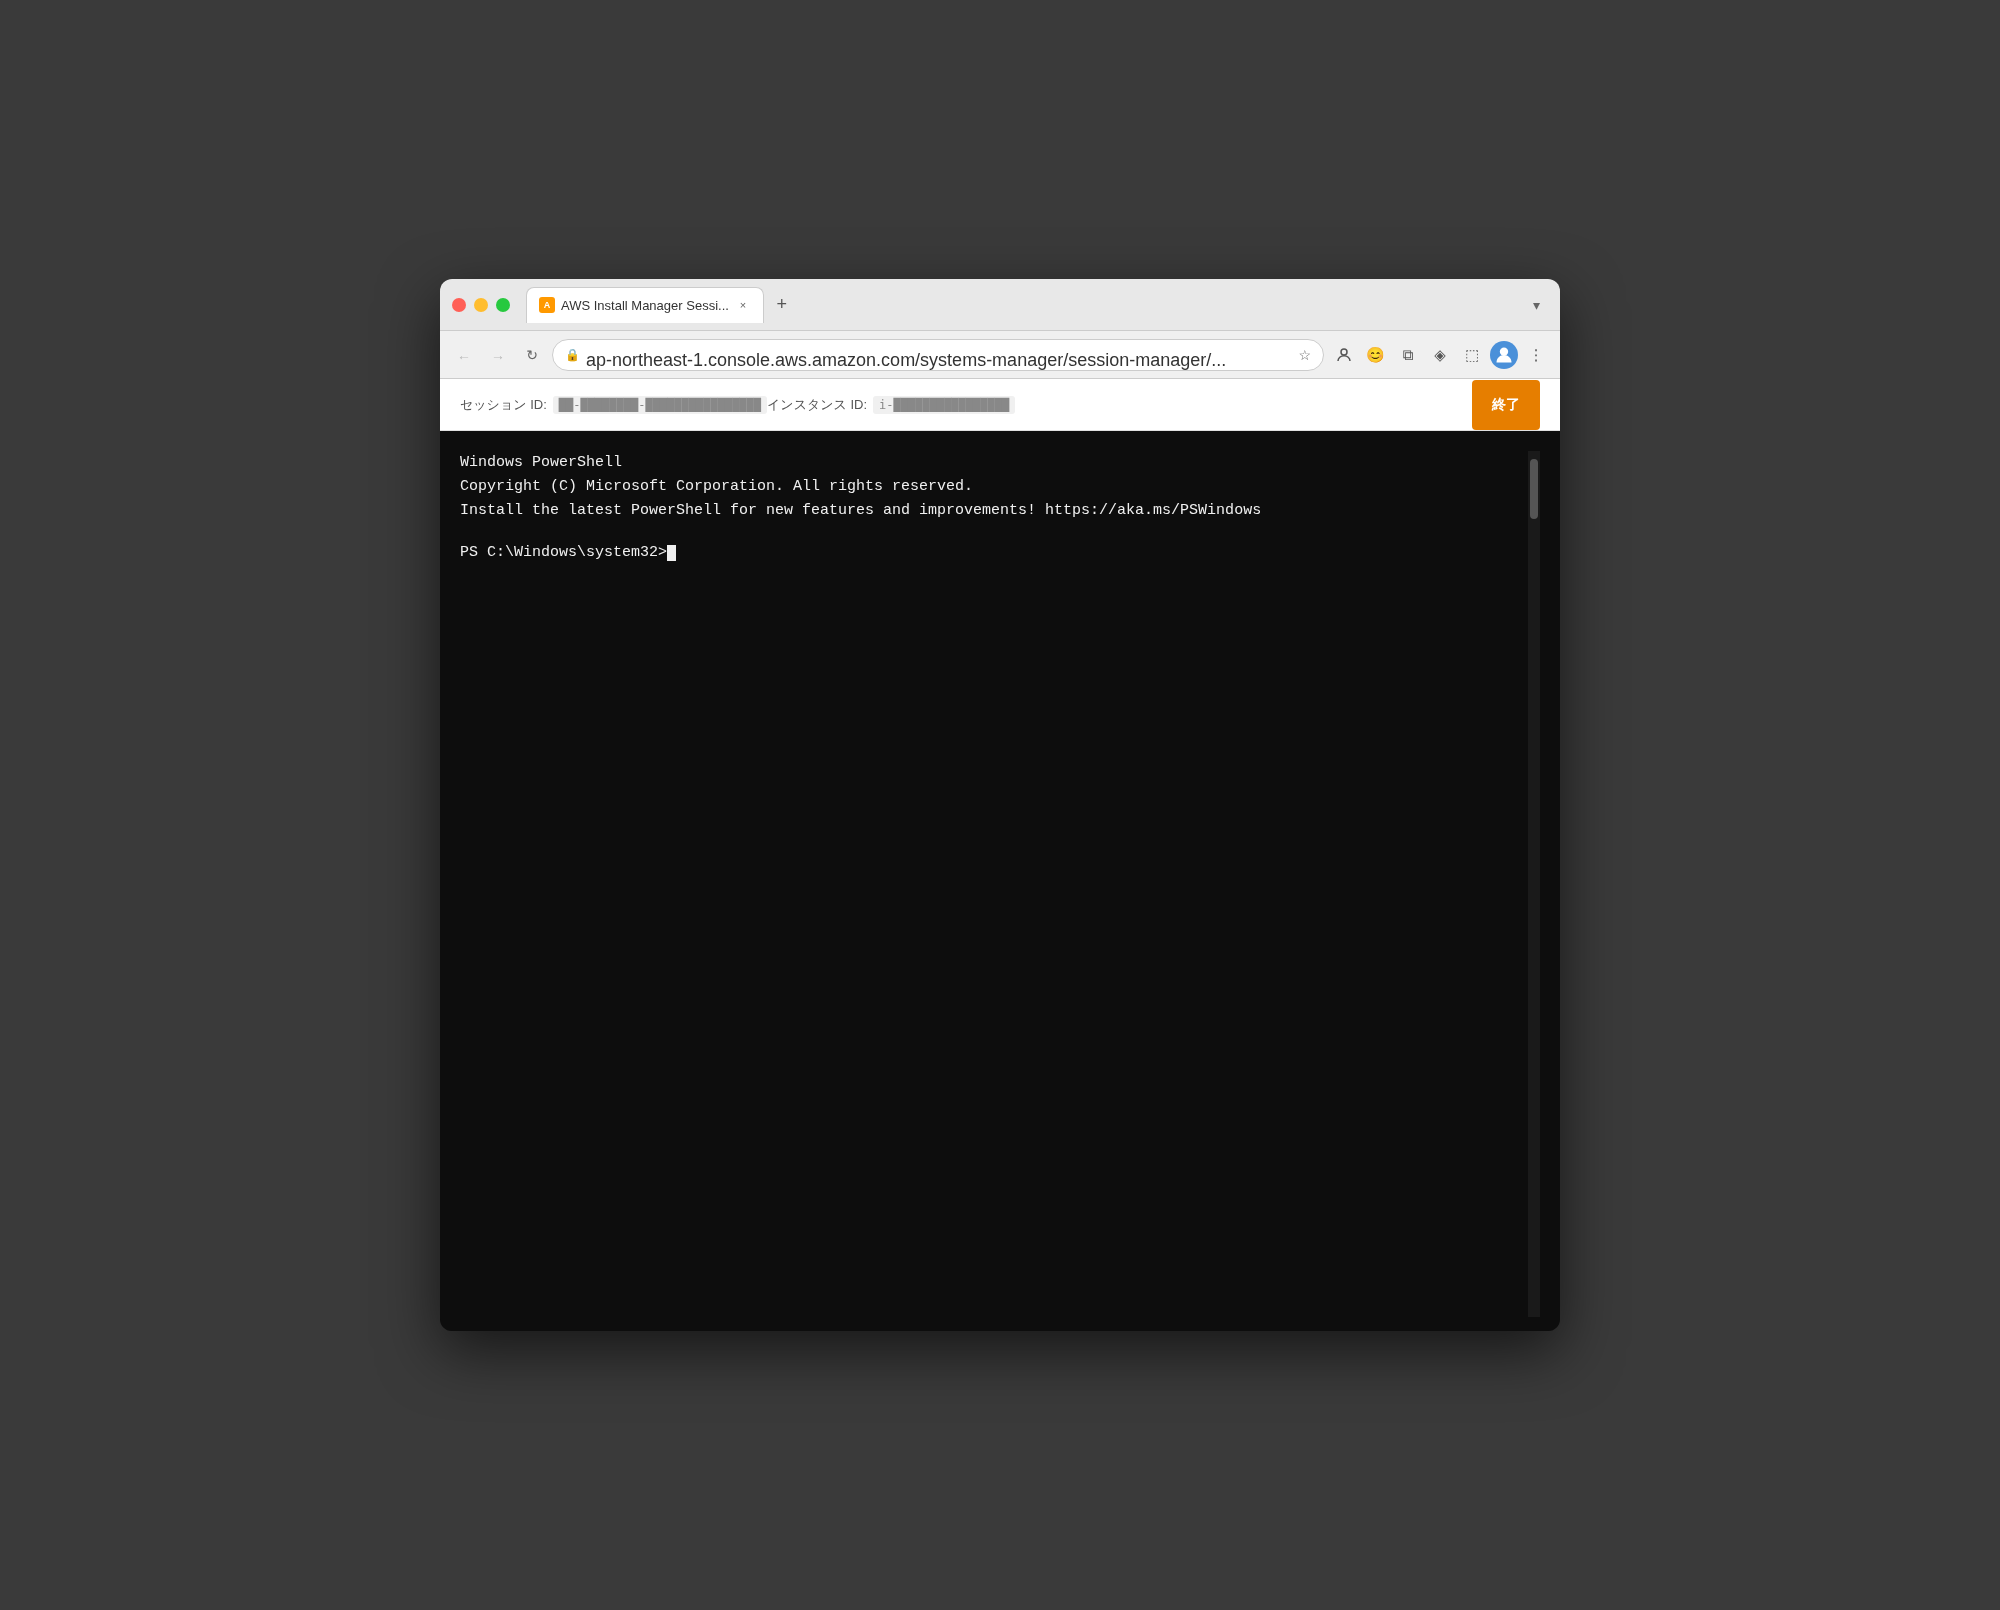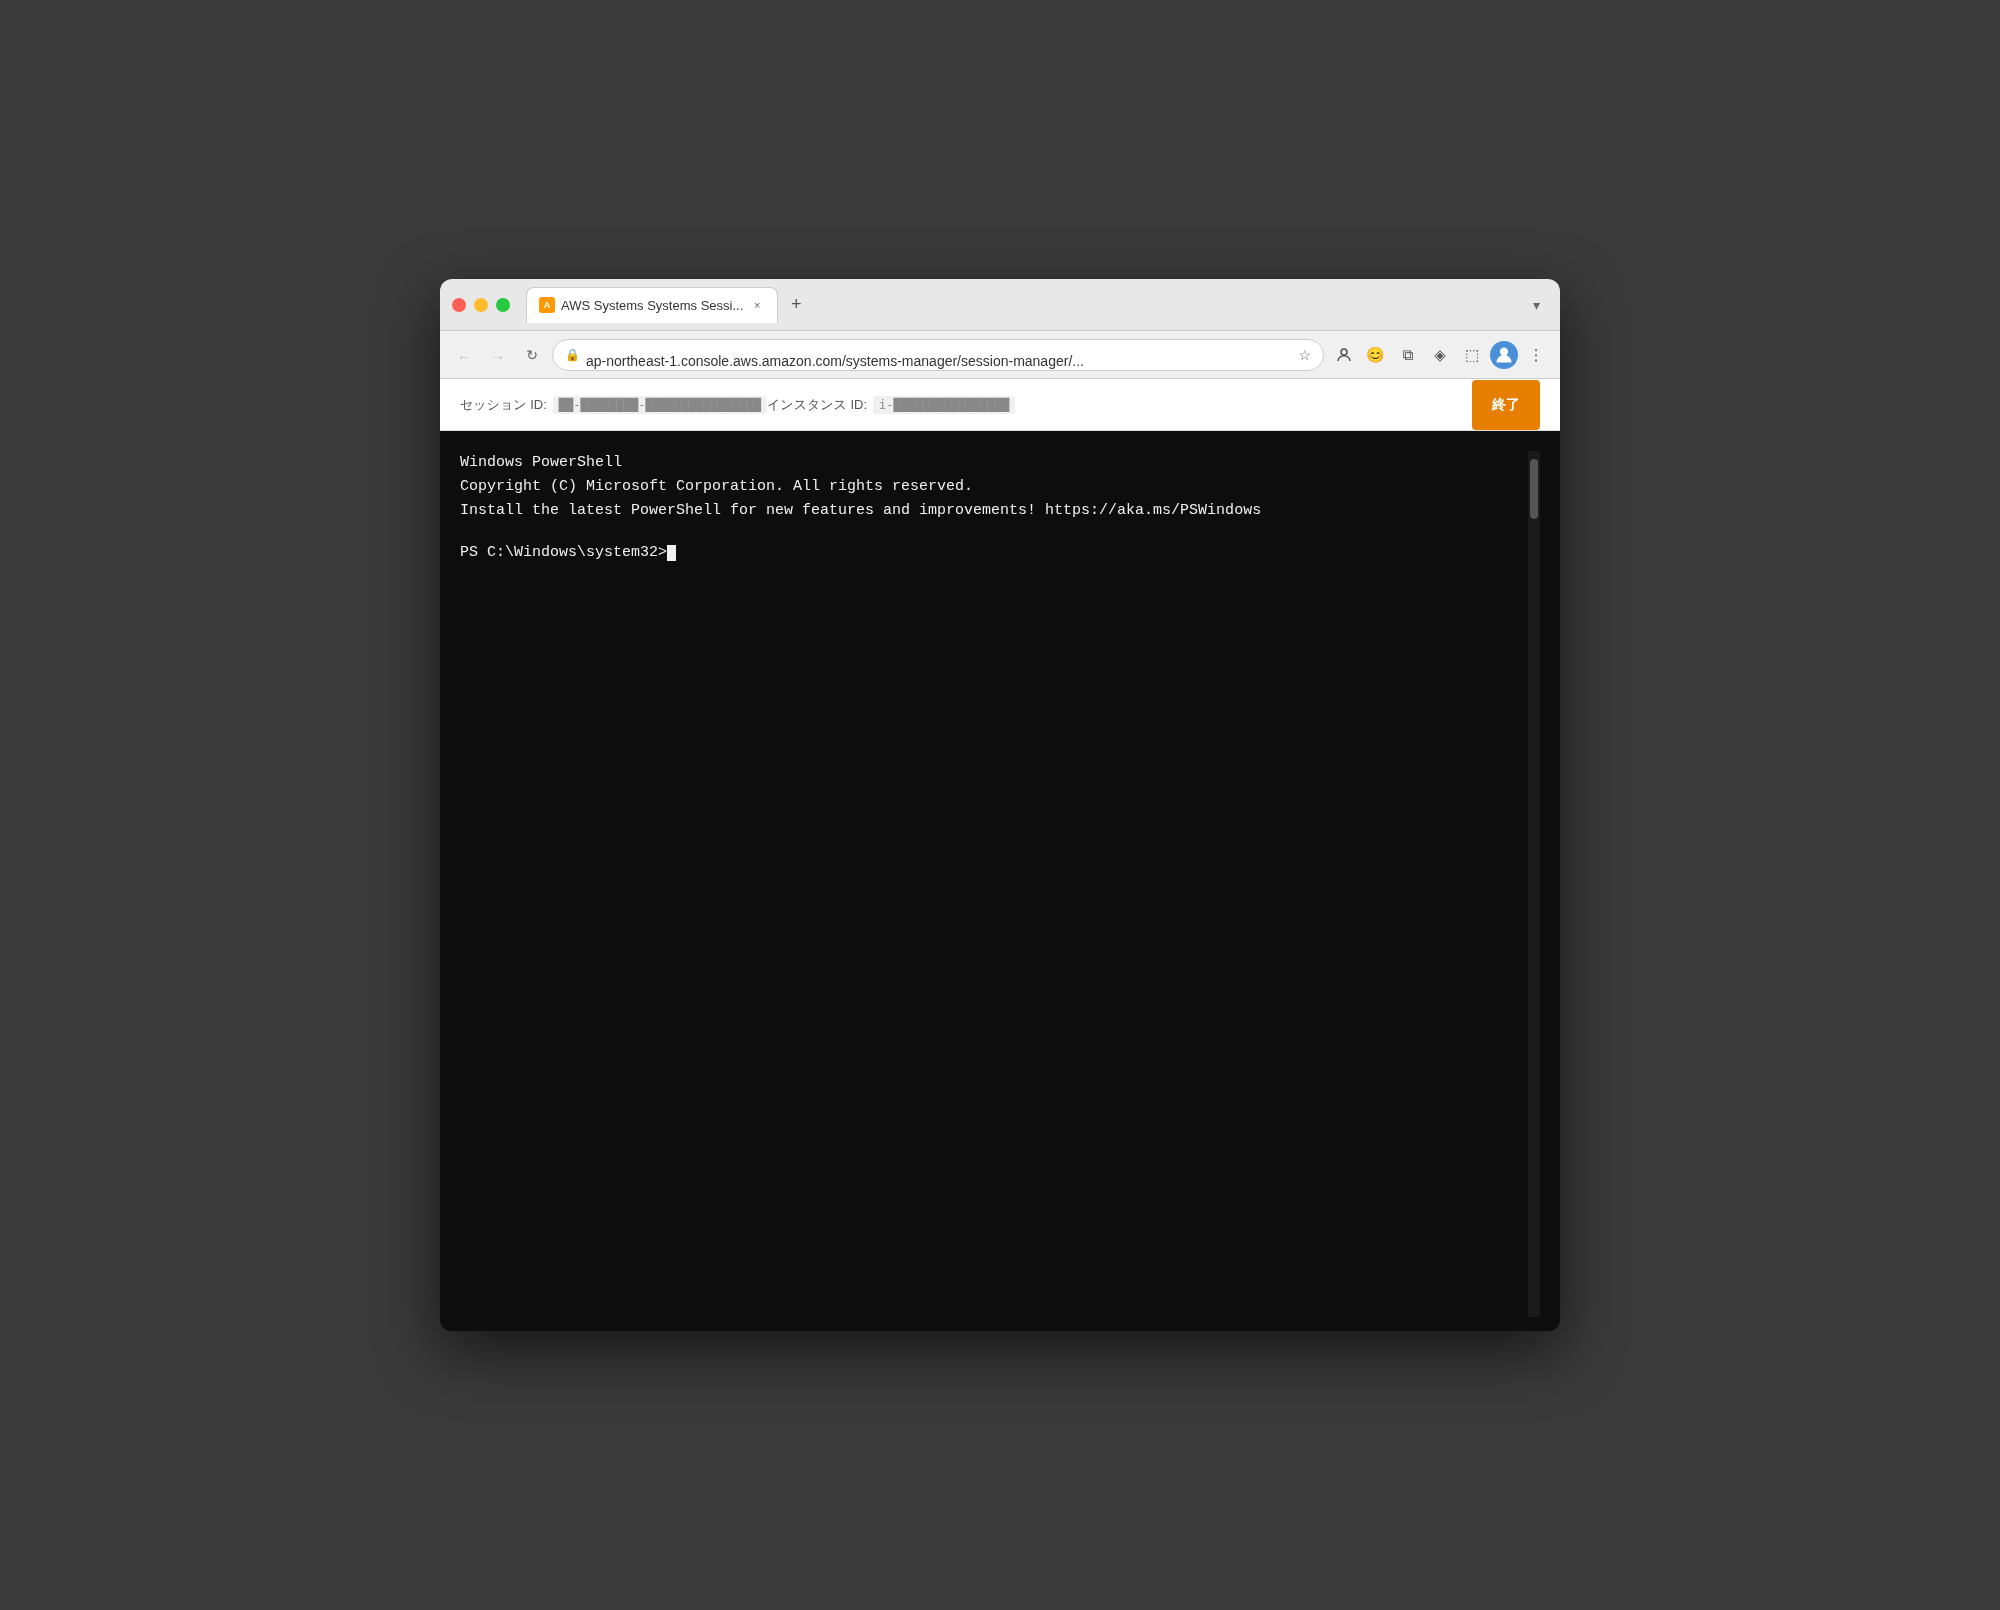--- a/index.html
+++ b/index.html
@@ -156,21 +156,21 @@
       gap: 6px;
     }
 
     .url-lock {
       font-size: 12px;
       color: #555;
     }
 
     .url-text {
       flex: 1;
-      font-size: 14px;
+      font-size: 18px;
       color: #333;
       overflow: hidden;
       text-overflow: ellipsis;
       white-space: nowrap;
       margin-top: 12px;
     }
 
     .url-star {
       font-size: 14px;
       color: #666;
@@ -318,21 +318,21 @@
   <div class="titlebar">
     <div class="traffic-lights">
       <div class="traffic-light tl-close"></div>
       <div class="traffic-light tl-minimize"></div>
       <div class="traffic-light tl-maximize"></div>
     </div>
 
     <div class="tab-bar">
       <div class="tab">
         <div class="tab-favicon">A</div>
-        <span>AWS Systems Systems Sessi...</span>
+        <span>AWS Install Manager Sessi...</span>
         <div class="tab-close">×</div>
       </div>
       <div class="new-tab-btn">+</div>
     </div>
 
     <div class="window-controls-right">
       <div class="dropdown-arrow">▾</div>
     </div>
   </div>
 

